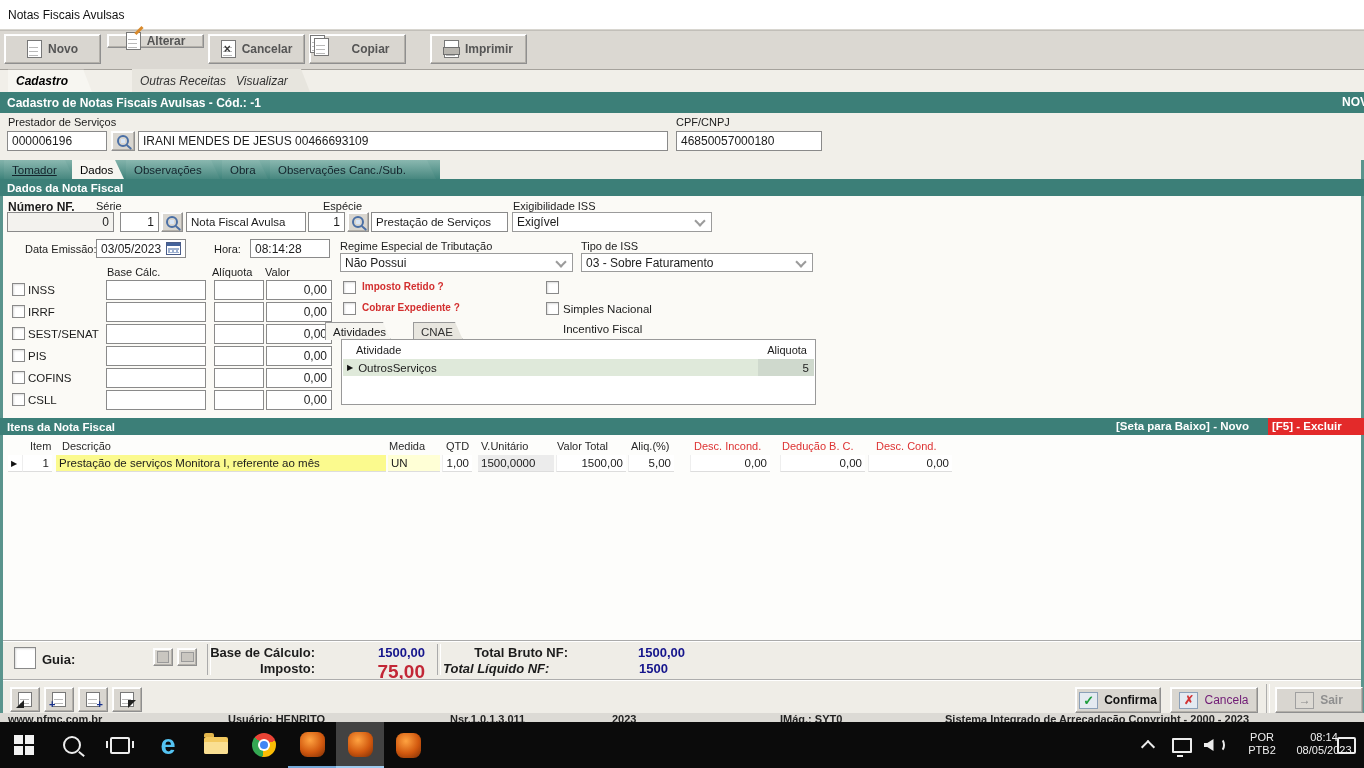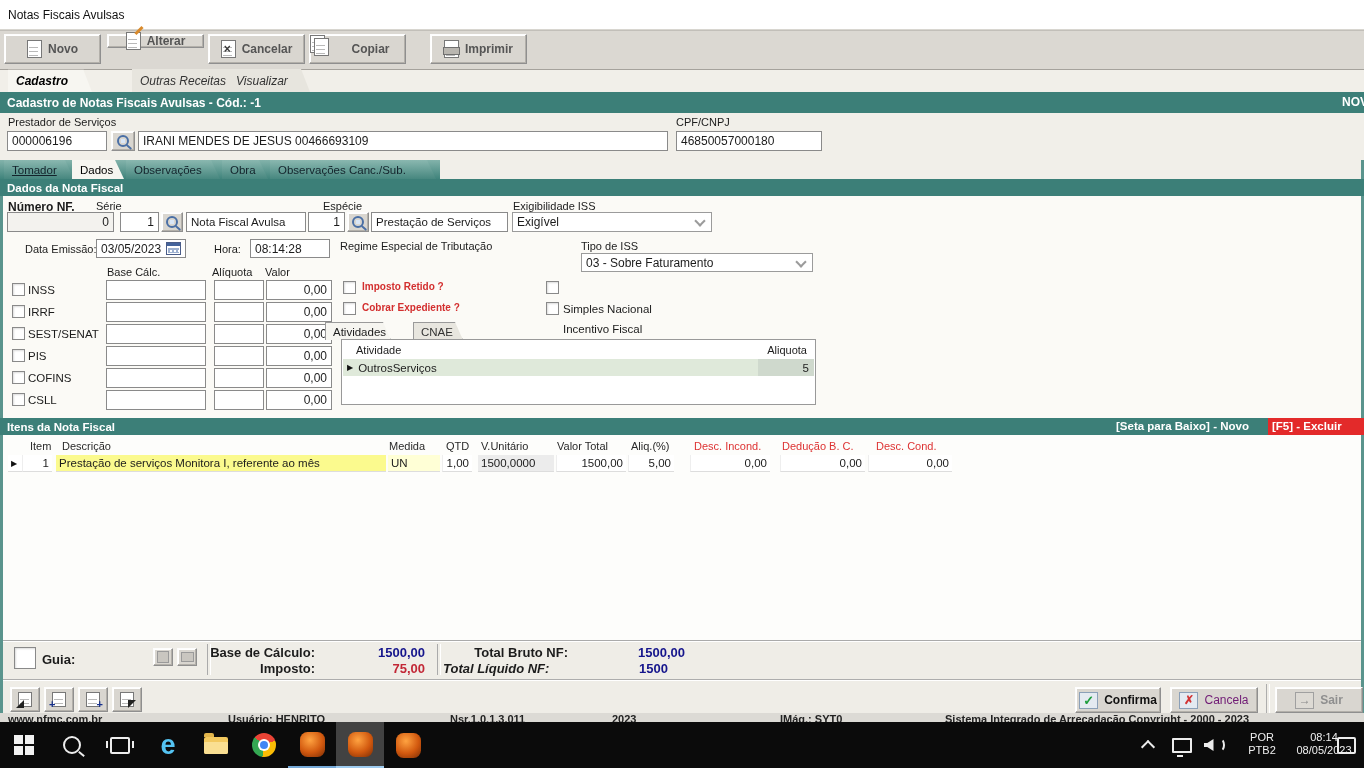--- a/index.html
+++ b/index.html
@@ -184,20 +184,24 @@
   <span class="lbl" style="left:10px;top:243px;margin-left:15px;">Data Emissão:</span>
   <div class="inp" style="left:96px;top:239px;width:90px;height:19px;">
     <span>03/05/2023</span>
     <span class="cal" style="margin-left:auto;"></span>
   </div>
   <span class="lbl" style="left:214px;top:243px;">Hora:</span>
   <div class="inp" style="left:250px;top:239px;width:80px;height:19px;">
     <span>08:14:28</span>
   </div>
   <span class="lbl" style="left:340px;top:240px;">Regime Especial de Tributação</span>
+  <div class="inp" style="left:340px;top:253px;width:233px;height:19px;border-color:#9b9b9b;">
+    <span>Não Possui</span>
+    <span class="selarrow"></span>
+  </div>
   <span class="lbl" style="left:581px;top:240px;">Tipo de ISS</span>
   <div class="inp" style="left:581px;top:253px;width:232px;height:19px;border-color:#9b9b9b;">
     <span>03 - Sobre Faturamento</span>
     <span class="selarrow"></span>
   </div>
 
   <span class="lbl" style="left:107px;top:266px;">Base Cálc.</span>
   <span class="lbl" style="left:212px;top:266px;">Alíquota</span>
   <span class="lbl" style="left:265px;top:266px;">Valor</span>
 
@@ -336,21 +340,21 @@
   <div class="btn3" style="left:153px;top:648px;width:20px;height:18px;">
     <span style="width:10px;height:10px;background:#c9c6c0;border:1px solid #9a9a9a;"></span>
   </div>
   <div class="btn3" style="left:177px;top:648px;width:20px;height:18px;">
     <span style="width:11px;height:8px;background:#c9c6c0;border:1px solid #9a9a9a;"></span>
   </div>
   <div class="a" style="left:207px;top:644px;width:2px;height:31px;border-left:1px solid #aaa;border-right:1px solid #fff;"></div>
   <span class="lbl" style="left:205px;top:645px;width:110px;text-align:right;font-size:13px;font-weight:bold;">Base de Cálculo:</span>
   <span class="lbl navy" style="left:325px;top:645px;width:100px;text-align:right;font-size:13px;">1500,00</span>
   <span class="lbl" style="left:205px;top:661px;width:110px;text-align:right;font-size:13px;font-weight:bold;">Imposto:</span>
-  <span class="lbl redv" style="left:325px;top:661px;width:100px;text-align:right;font-size:13px;">75,00</span>
+  <span class="lbl redv" style="left:325px;top:661px;width:100px;text-align:right;font-size:19px;">75,00</span>
   <div class="a" style="left:437px;top:644px;width:2px;height:31px;border-left:1px solid #aaa;border-right:1px solid #fff;"></div>
   <span class="lbl" style="left:448px;top:645px;width:120px;text-align:right;font-size:13px;font-weight:bold;">Total Bruto NF:</span>
   <span class="lbl navy" style="left:585px;top:645px;width:100px;text-align:right;font-size:13px;">1500,00</span>
   <span class="lbl" style="left:443px;top:661px;width:125px;text-align:left;font-size:13px;font-weight:bold;font-style:italic;">Total Líquido NF:</span>
   <span class="lbl navy" style="left:568px;top:661px;width:100px;text-align:right;font-size:13px;">1500</span>
 
   <div class="a" style="left:3px;top:679px;width:1358px;height:34px;background:#efede7;border-top:1px solid #adadad;box-shadow:inset 0 1px 0 #fff;"></div>
   <div class="btn3" style="left:10px;top:687px;width:30px;height:25px;">
     <span class="page" style="width:12px;height:13px;">
         <span style="position:absolute;left:-3px;bottom:-2px;width:0;height:0;border:4px solid transparent;border-right-color:#222;border-bottom-color:#222;"></span>

